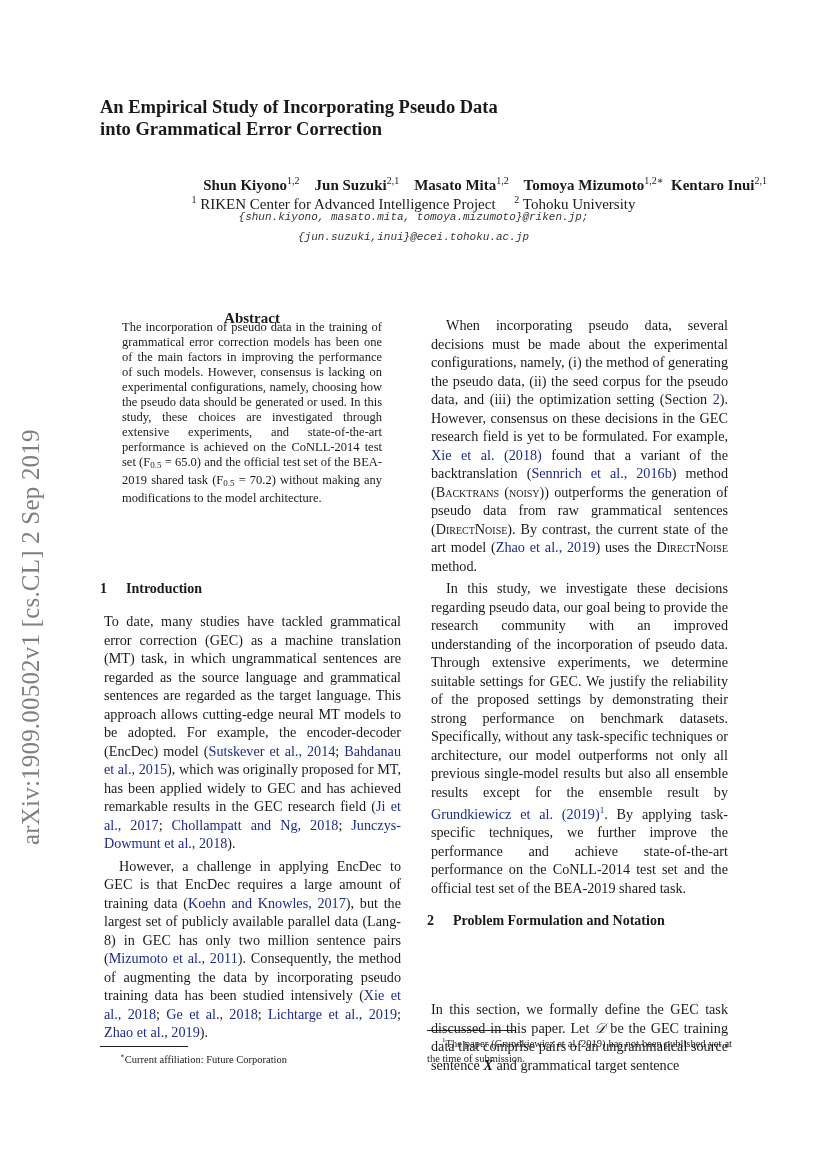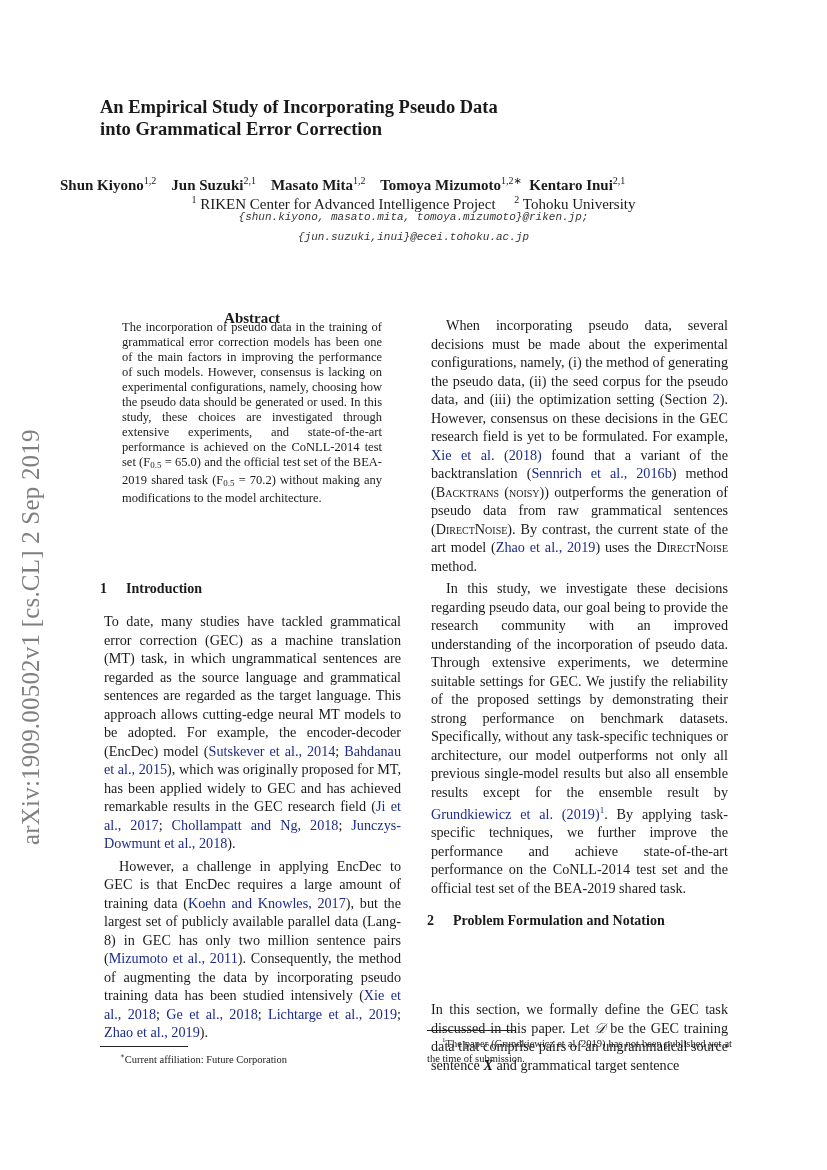--- a/index.html
+++ b/index.html
@@ -7,21 +7,21 @@
     width: 827px; height: 1170px; position: relative; overflow: hidden;
     font-family: "Liberation Serif", "DejaVu Serif", serif;
     color: #1a1a1a;
   }
   .title {
     position: absolute; left: 100px; width: 627px; top: 96px;
     text-align: left; font-weight: bold; font-size: 18.5px; line-height: 22px;
   }
   .authors {
     position: absolute; left: 60px; width: 707px; top: 171px;
-    text-align: left; font-weight: bold; font-size: 15px; line-height: 19px; font-family: Liberation Serif, serif;
+    text-align: right; font-weight: bold; font-size: 15px; line-height: 19px;
   }
   .authors sup { font-weight: normal; font-size: 10px; }
   .affil {
     position: absolute; left: 60px; width: 707px; top: 190px;
     text-align: center; font-size: 15px; line-height: 19px;
   }
   .affil sup { font-size: 10px; }
   .email {
     position: absolute; left: 60px; width: 707px;
     text-align: center; font-family: "Liberation Mono", "DejaVu Sans Mono", monospace;

